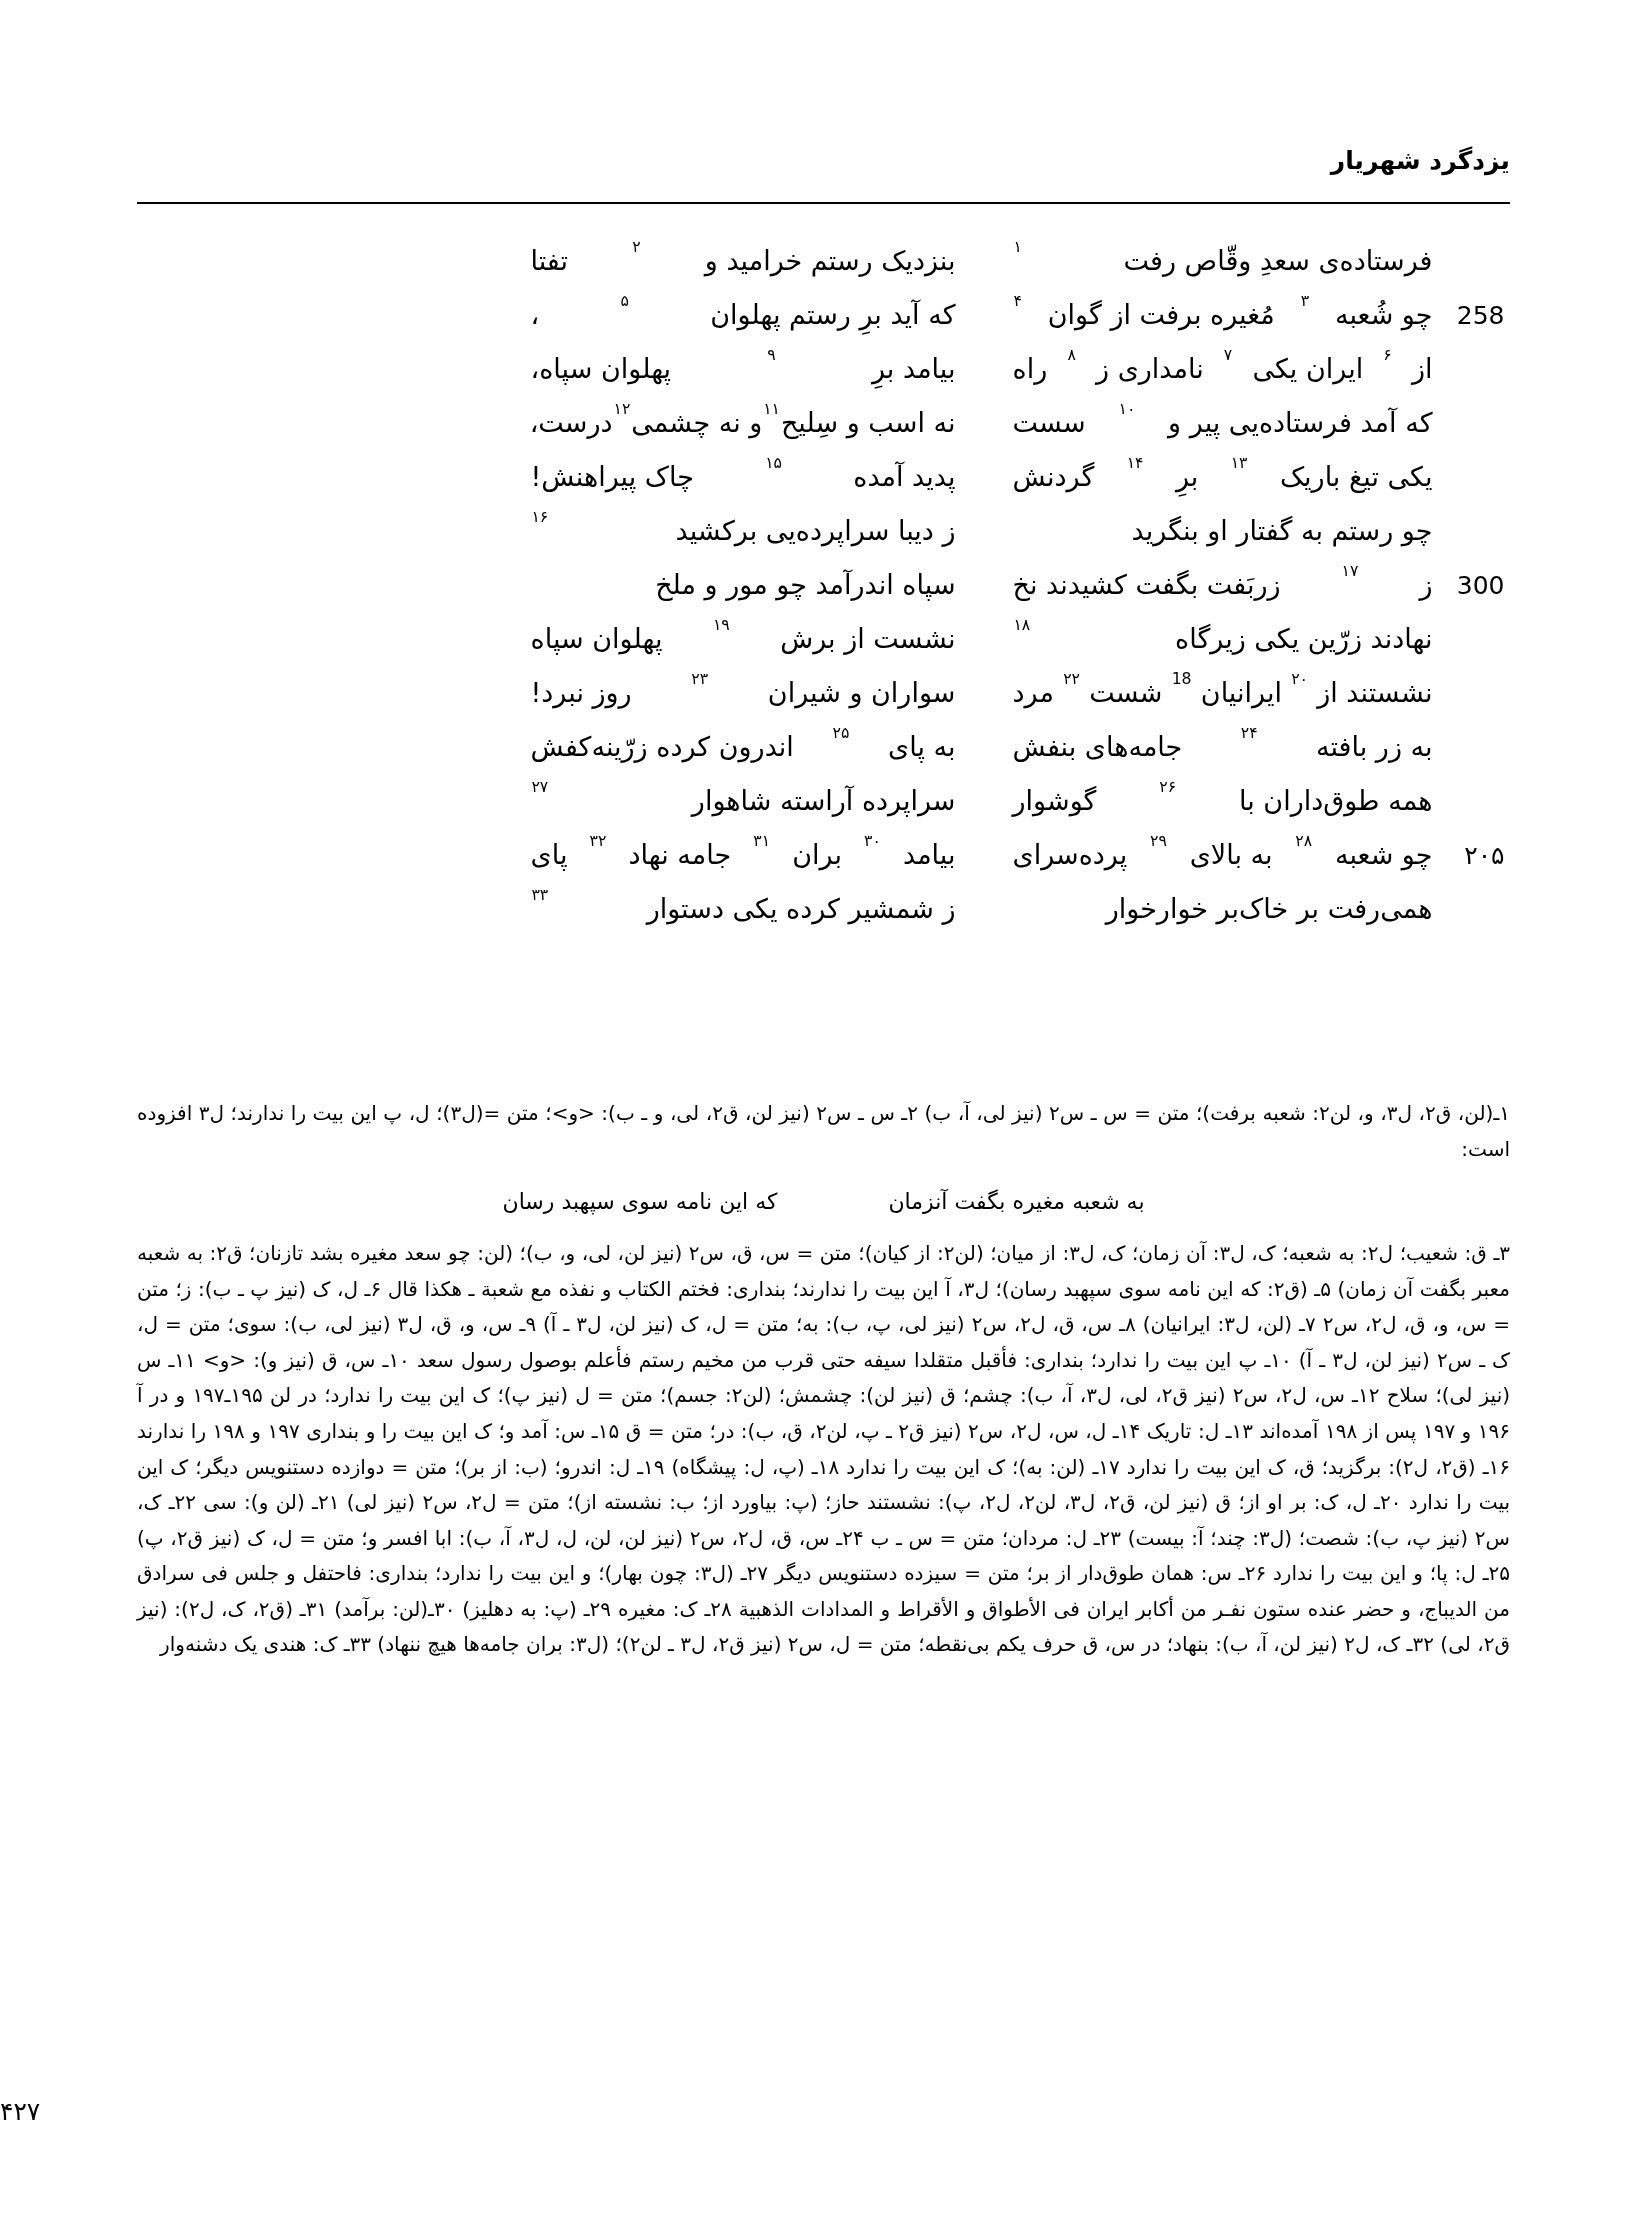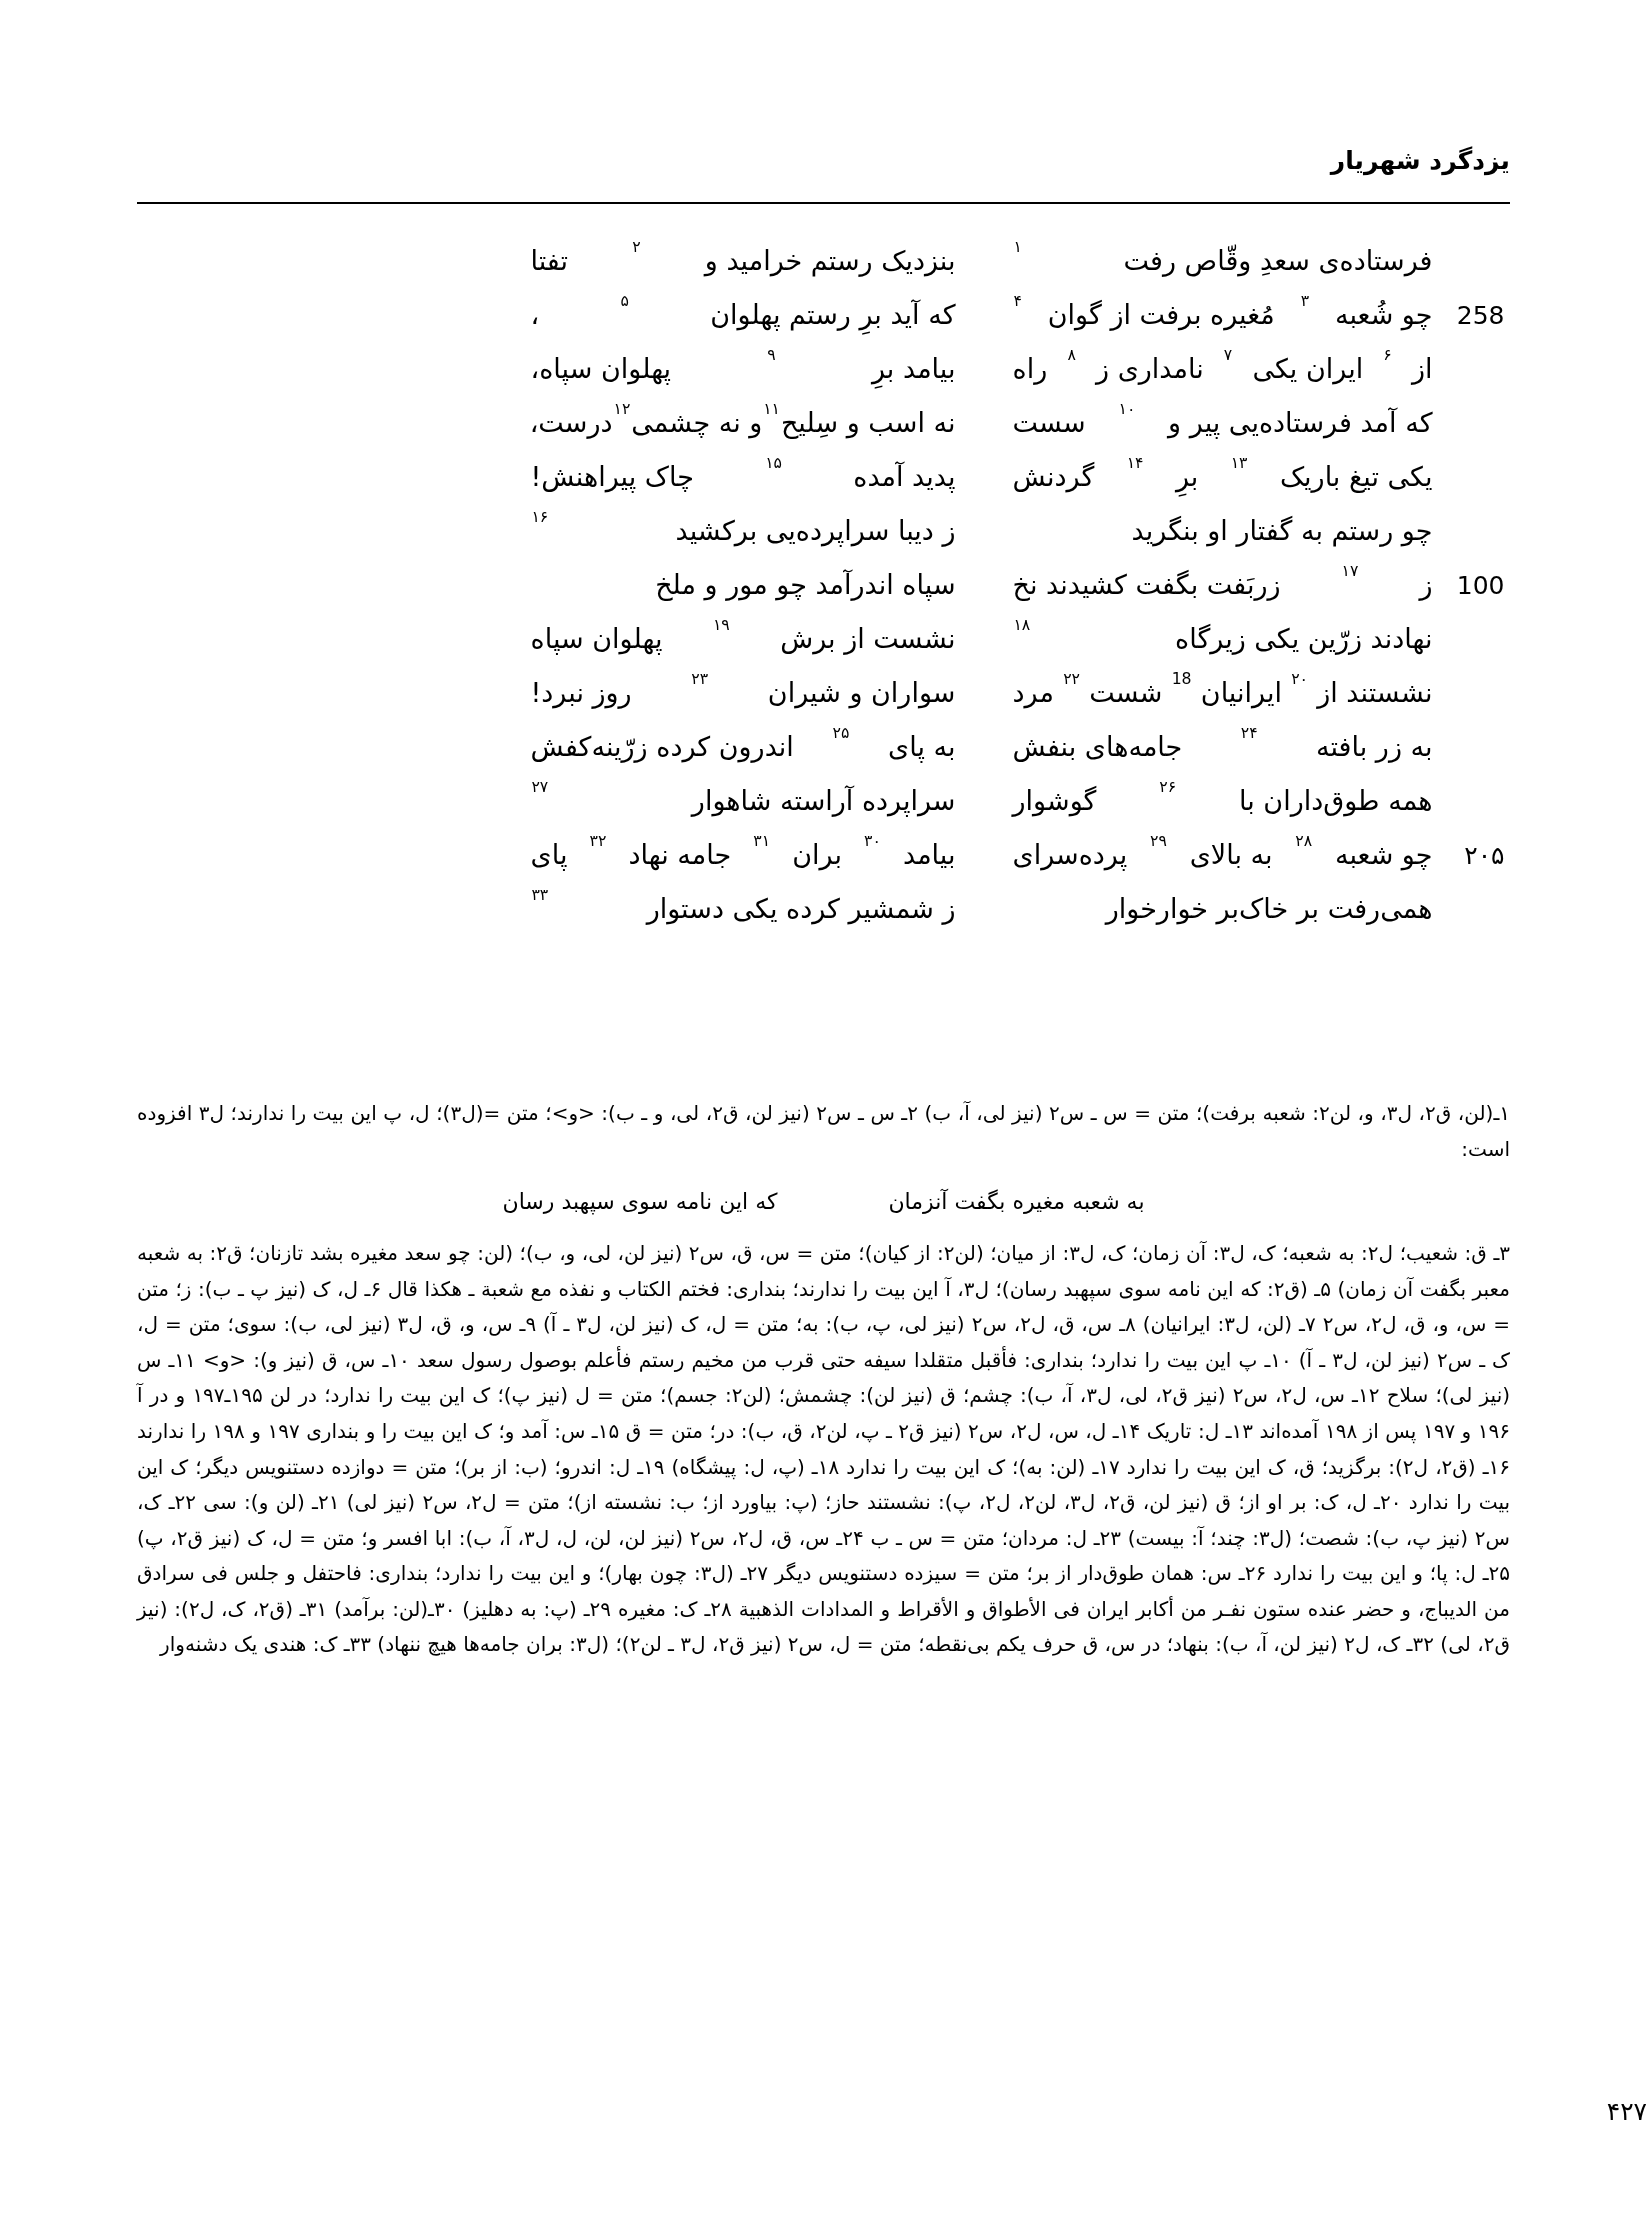--- a/index.html
+++ b/index.html
@@ -111,21 +111,21 @@
   .app-verse .hs {
     display: inline-block;
   }
 
   
   .folio {
     position: absolute;
     bottom: 100px;
     left: 0;
     right: 0;
-    text-align: right;
+    text-align: left;
     font-size: 25px;
   }
 </style>
 </head>
 <body>
 
 <div class="page">
 
   <div class="runhead-wrap">
     <div class="runhead">یزدگرد شهریار</div>
@@ -210,21 +210,21 @@
         <div class="vnum"></div>
         <div class="hemistich h1">
           <span>چو رستم به گفتار او بنگرید </span>
         </div>
         <div class="hemistich h2">
           <span>ز دیبا سراپرده‌یی برکشید </span>
           <sup class="fn">۱۶</sup>
         </div>
       </div>
       <div class="verse-row">
-        <div class="vnum">100</div>
+        <div class="vnum">300</div>
         <div class="hemistich h1">
           <span>ز </span>
           <sup class="fn">۱۷</sup>
           <span> زربَفت بگفت کشیدند نخ </span>
         </div>
         <div class="hemistich h2">
           <span>سپاه اندرآمد چو مور و ملخ </span>
         </div>
       </div>
       <div class="verse-row">

